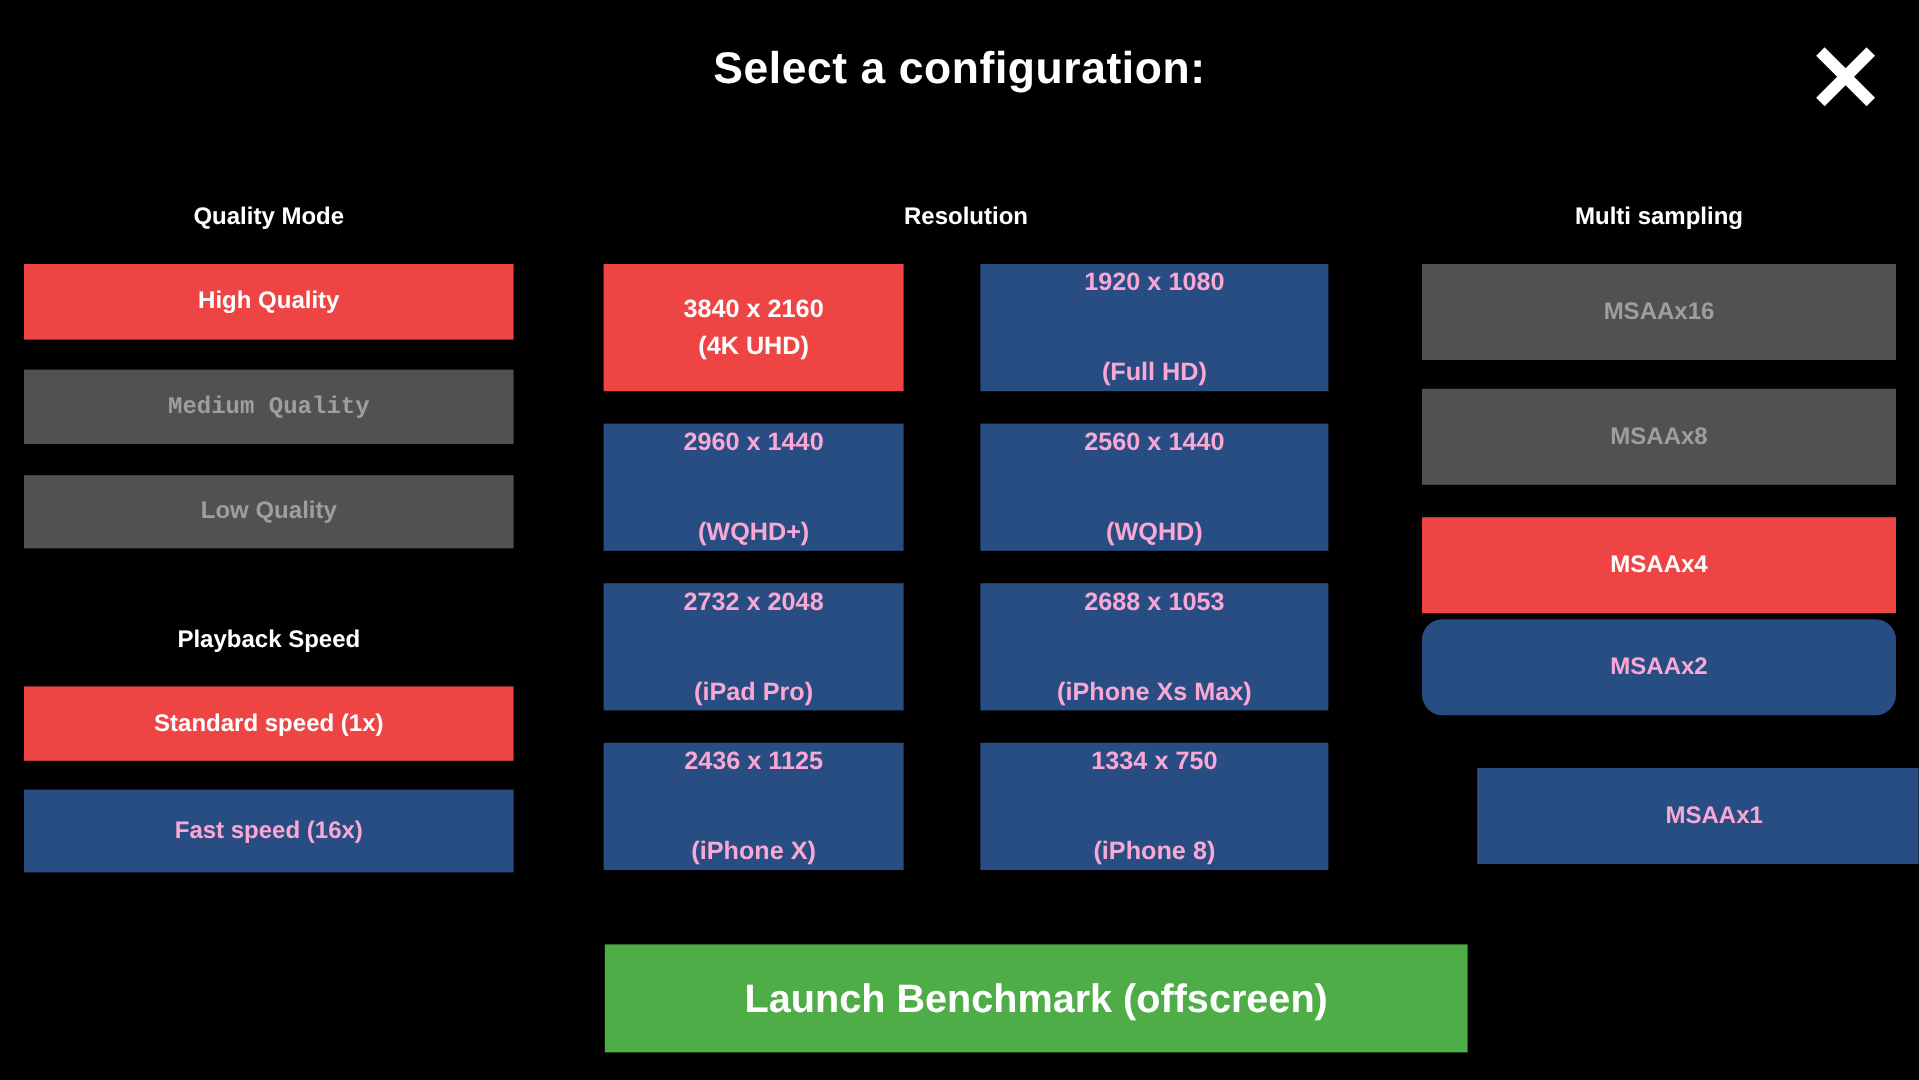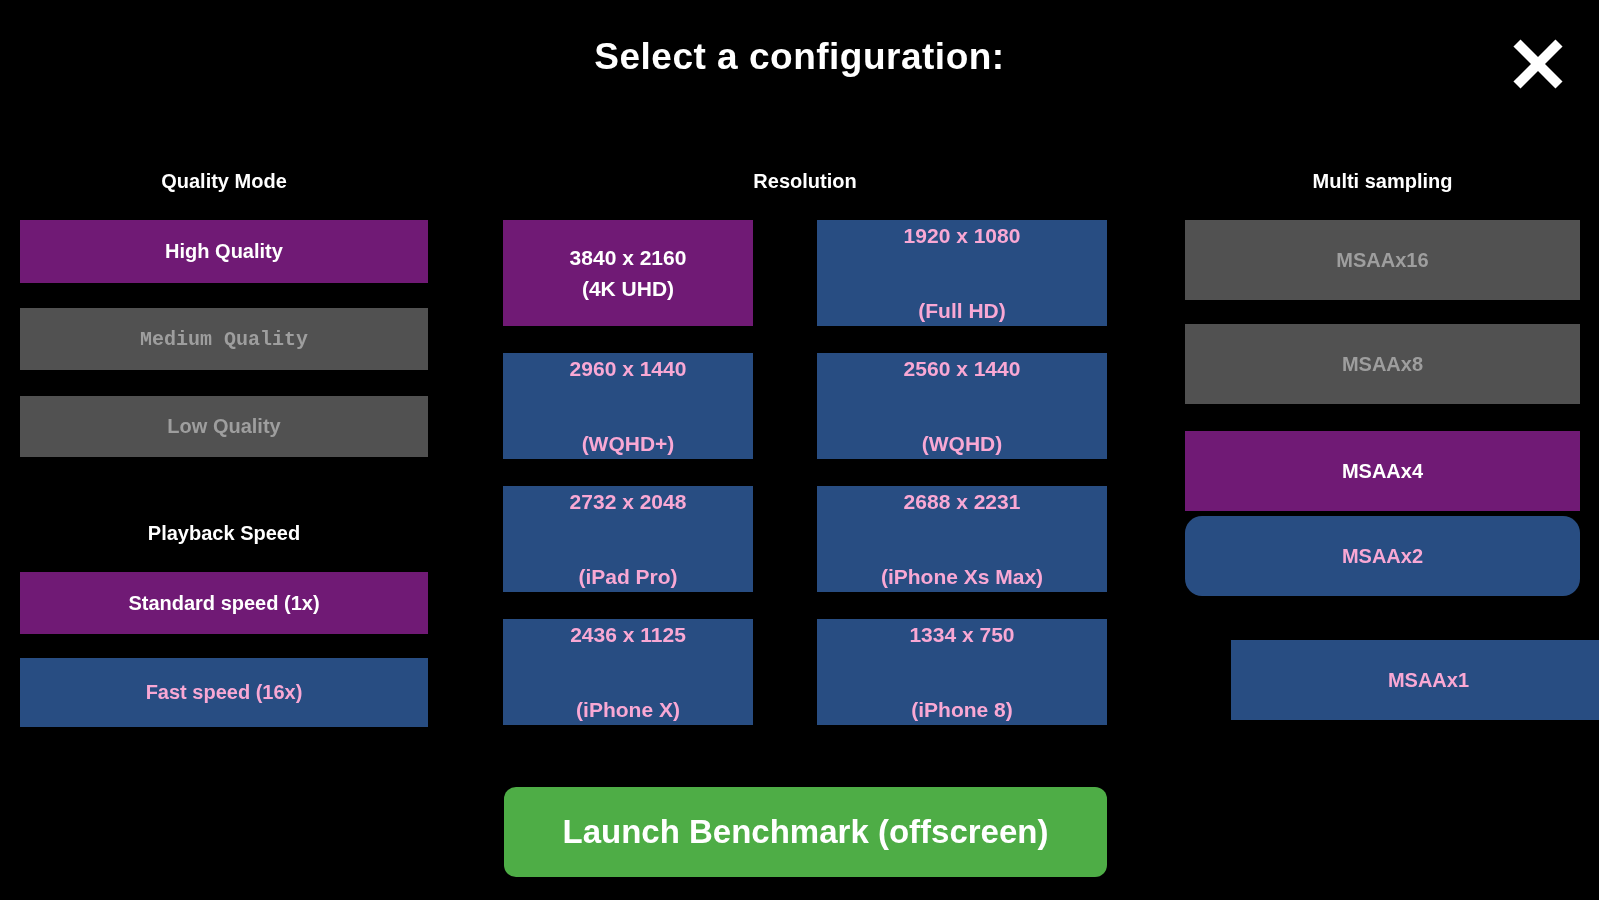--- a/index.html
+++ b/index.html
@@ -22,33 +22,33 @@
   .col-hdr{
     position:absolute;text-align:center;color:#ffffff;
     font-weight:700;font-size:20px;line-height:24px;
   }
   .btn{
     position:absolute;display:flex;flex-direction:column;
     align-items:center;justify-content:center;
     font-weight:700;font-size:20px;text-align:center;
     box-sizing:border-box;cursor:pointer;color:#ffffff;
   }
-  .btn[data-state="selected"]{background:#701a75;color:#ffffff;}
+  .btn[data-state="selected"]{background:#ef4444;color:#ffffff;}
   .btn[data-state="unselected"]{background:#284D82;color:#f9a8d4;gap:44px;}
   .btn[data-state="disabled"]{background:#515151;color:#9E9E9E;cursor:default;}
   .qcol{left:20px;width:408px;text-align:center;}
   .rescol-a{left:503px;width:250px;}
   .rescol-b{left:817px;width:290px;}
   .res{height:106px;font-size:21px;line-height:31px;}
   .msaa{left:1185px;width:395px;height:80px;}
   .launch{
-    position:absolute;left:504px;top:787px;width:603px;height:90px;
+    position:absolute;left:504px;top:787px;width:719px;height:90px;
     background:#4EAD46;color:#ffffff;
     display:flex;align-items:center;justify-content:center;
-    font-size:33px;font-weight:700;cursor:pointer;border-radius:12px;
+    font-size:33px;font-weight:700;cursor:pointer;
   }
 </style>
 </head>
 <body>
 
 <div class="screen">
 
   <div class="title">Select a configuration:</div>
 
   <div class="close">
@@ -83,21 +83,21 @@
   </div>
   <div class="btn res rescol-b" style="top:353px;" data-state="unselected">
     <span>2560 x 1440</span>
     <span>(WQHD)</span>
   </div>
   <div class="btn res rescol-a" style="top:486px;" data-state="unselected">
     <span>2732 x 2048</span>
     <span>(iPad Pro)</span>
   </div>
   <div class="btn res rescol-b" style="top:486px;" data-state="unselected">
-    <span>2688 x 2231</span>
+    <span>2688 x 1053</span>
     <span>(iPhone Xs Max)</span>
   </div>
   <div class="btn res rescol-a" style="top:619px;" data-state="unselected">
     <span>2436 x 1125</span>
     <span>(iPhone X)</span>
   </div>
   <div class="btn res rescol-b" style="top:619px;" data-state="unselected">
     <span>1334 x 750</span>
     <span>(iPhone 8)</span>
   </div>

